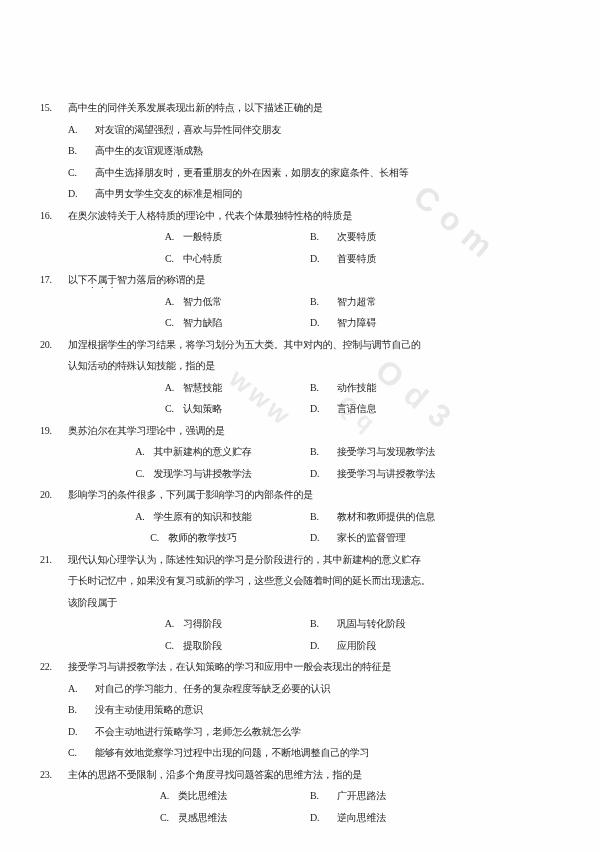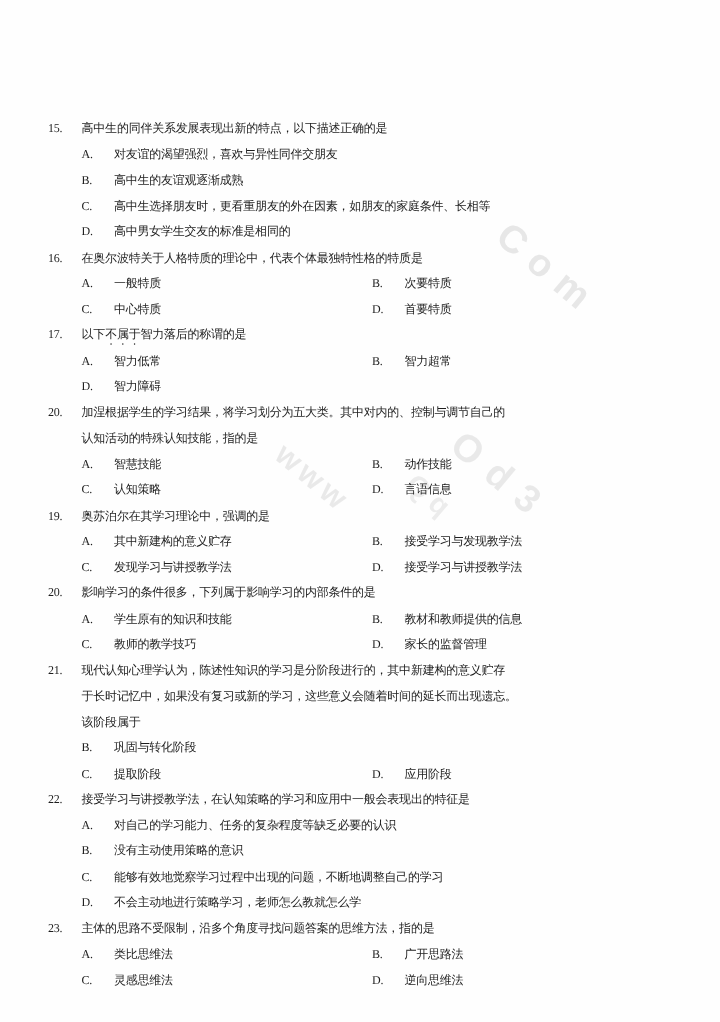--- a/index.html
+++ b/index.html
@@ -56,21 +56,21 @@
     left: 0;
     top: 0;
   }
   .stem-text {
     display: block;
     white-space: pre;
   }
   .opts { padding-left: 28px; }
   .opt-row { display: flex; }
   .opt { white-space: pre; }
-  .opt.col-left { flex: 0 0 242px; width: 242px; }
+  .opt.col-left { flex: 0 0 242px; width: 242px; text-align: center; }
   .opt-label {
     display: inline-block;
     width: 27px;
   }
   .em-dots {
     -webkit-text-emphasis: filled dot #1d1d1d;
     -webkit-text-emphasis-position: under;
     text-emphasis: filled dot #1d1d1d;
     text-emphasis-position: under right;
   }
@@ -118,20 +118,21 @@
         <div class="stem">
           <span class="qnum">17.</span>
           <span class="stem-text"><span>以下</span><span class="em-dots">不属于</span><span>智力落后的称谓的是</span></span>
         </div>
         <div class="opts">
           <div class="opt-row">
             <div class="opt col-left"><span class="opt-label">A.</span><span class="opt-text">智力低常</span></div>
             <div class="opt col-right"><span class="opt-label">B.</span><span class="opt-text">智力超常</span></div>
           </div>
           <div class="opt-row">
+            <div class="opt col-left"><span class="opt-label">C.</span><span class="opt-text">智力缺陷</span></div>
             <div class="opt col-right"><span class="opt-label">D.</span><span class="opt-text">智力障碍</span></div>
           </div>
         </div>
       </div>
       <div class="question">
         <div class="stem">
           <span class="qnum">20.</span>
           <span class="stem-text">加涅根据学生的学习结果，将学习划分为五大类。其中对内的、控制与调节自己的
 认知活动的特殊认知技能，指的是</span>
         </div>
@@ -180,38 +181,39 @@
       </div>
       <div class="question">
         <div class="stem">
           <span class="qnum">21.</span>
           <span class="stem-text">现代认知心理学认为，陈述性知识的学习是分阶段进行的，其中新建构的意义贮存
 于长时记忆中，如果没有复习或新的学习，这些意义会随着时间的延长而出现遗忘。
 该阶段属于</span>
         </div>
         <div class="opts">
           <div class="opt-row">
+            <div class="opt col-left"><span class="opt-label">A.</span><span class="opt-text">习得阶段</span></div>
             <div class="opt col-right"><span class="opt-label">B.</span><span class="opt-text">巩固与转化阶段</span></div>
           </div>
           <div class="opt-row">
             <div class="opt col-left"><span class="opt-label">C.</span><span class="opt-text">提取阶段</span></div>
             <div class="opt col-right"><span class="opt-label">D.</span><span class="opt-text">应用阶段</span></div>
           </div>
         </div>
       </div>
       <div class="question">
         <div class="stem">
           <span class="qnum">22.</span>
           <span class="stem-text">接受学习与讲授教学法，在认知策略的学习和应用中一般会表现出的特征是</span>
         </div>
         <div class="opts">
           <div class="opt"><span class="opt-label">A.</span><span class="opt-text">对自己的学习能力、任务的复杂程度等缺乏必要的认识</span></div>
           <div class="opt"><span class="opt-label">B.</span><span class="opt-text">没有主动使用策略的意识</span></div>
+          <div class="opt"><span class="opt-label">D.</span><span class="opt-text">不会主动地进行策略学习，老师怎么教就怎么学</span></div>
           <div class="opt"><span class="opt-label">C.</span><span class="opt-text">能够有效地觉察学习过程中出现的问题，不断地调整自己的学习</span></div>
-          <div class="opt"><span class="opt-label">D.</span><span class="opt-text">不会主动地进行策略学习，老师怎么教就怎么学</span></div>
         </div>
       </div>
       <div class="question">
         <div class="stem">
           <span class="qnum">23.</span>
           <span class="stem-text">主体的思路不受限制，沿多个角度寻找问题答案的思维方法，指的是</span>
         </div>
         <div class="opts">
           <div class="opt-row">
             <div class="opt col-left"><span class="opt-label">A.</span><span class="opt-text">类比思维法</span></div>

